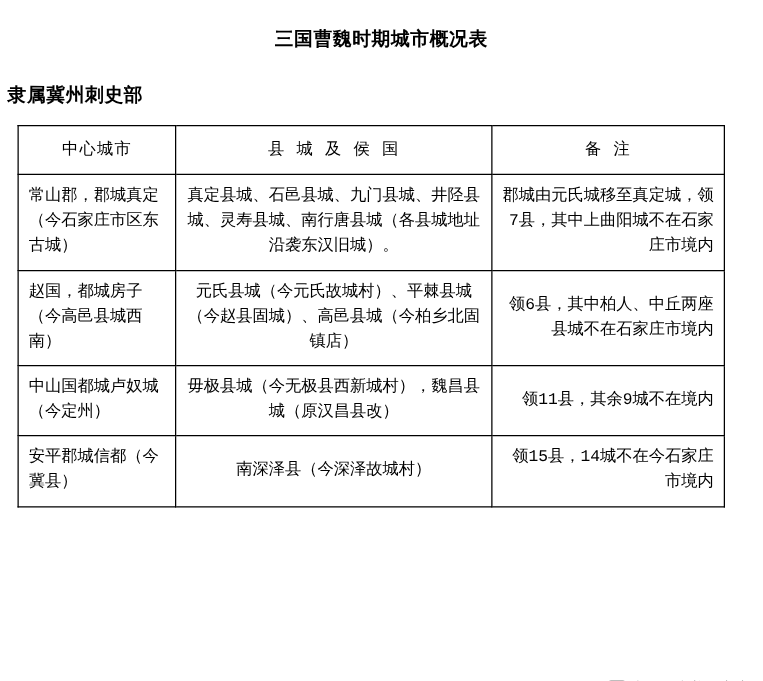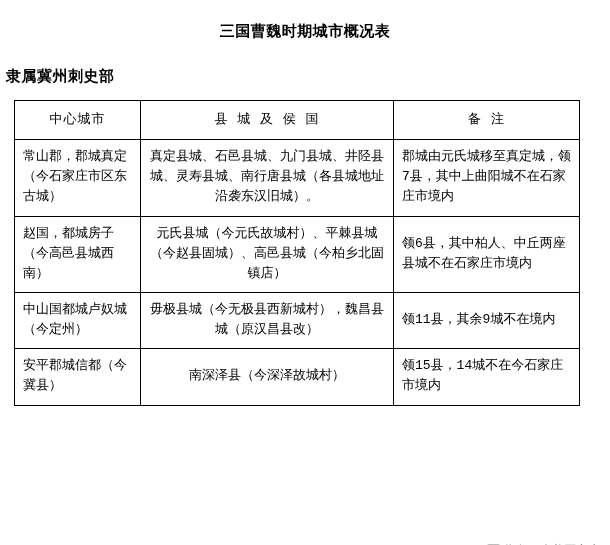--- a/index.html
+++ b/index.html
@@ -61,21 +61,21 @@
   .col-1 { width: 126px; }
   .col-2 { width: 253px; }
   .col-3 { width: 186px; }
   td.cell-city {
     text-align: left;
   }
   td.cell-counties {
     text-align: center;
   }
   td.cell-remarks {
-    text-align: left;
+    text-align: right;
   }
   .watermark {
     position: absolute;
     right: 10px;
     bottom: 8px;
     font-size: 12px;
     color: #888888;
     font-family: "Liberation Sans", sans-serif;
     display: flex;
     align-items: center;

